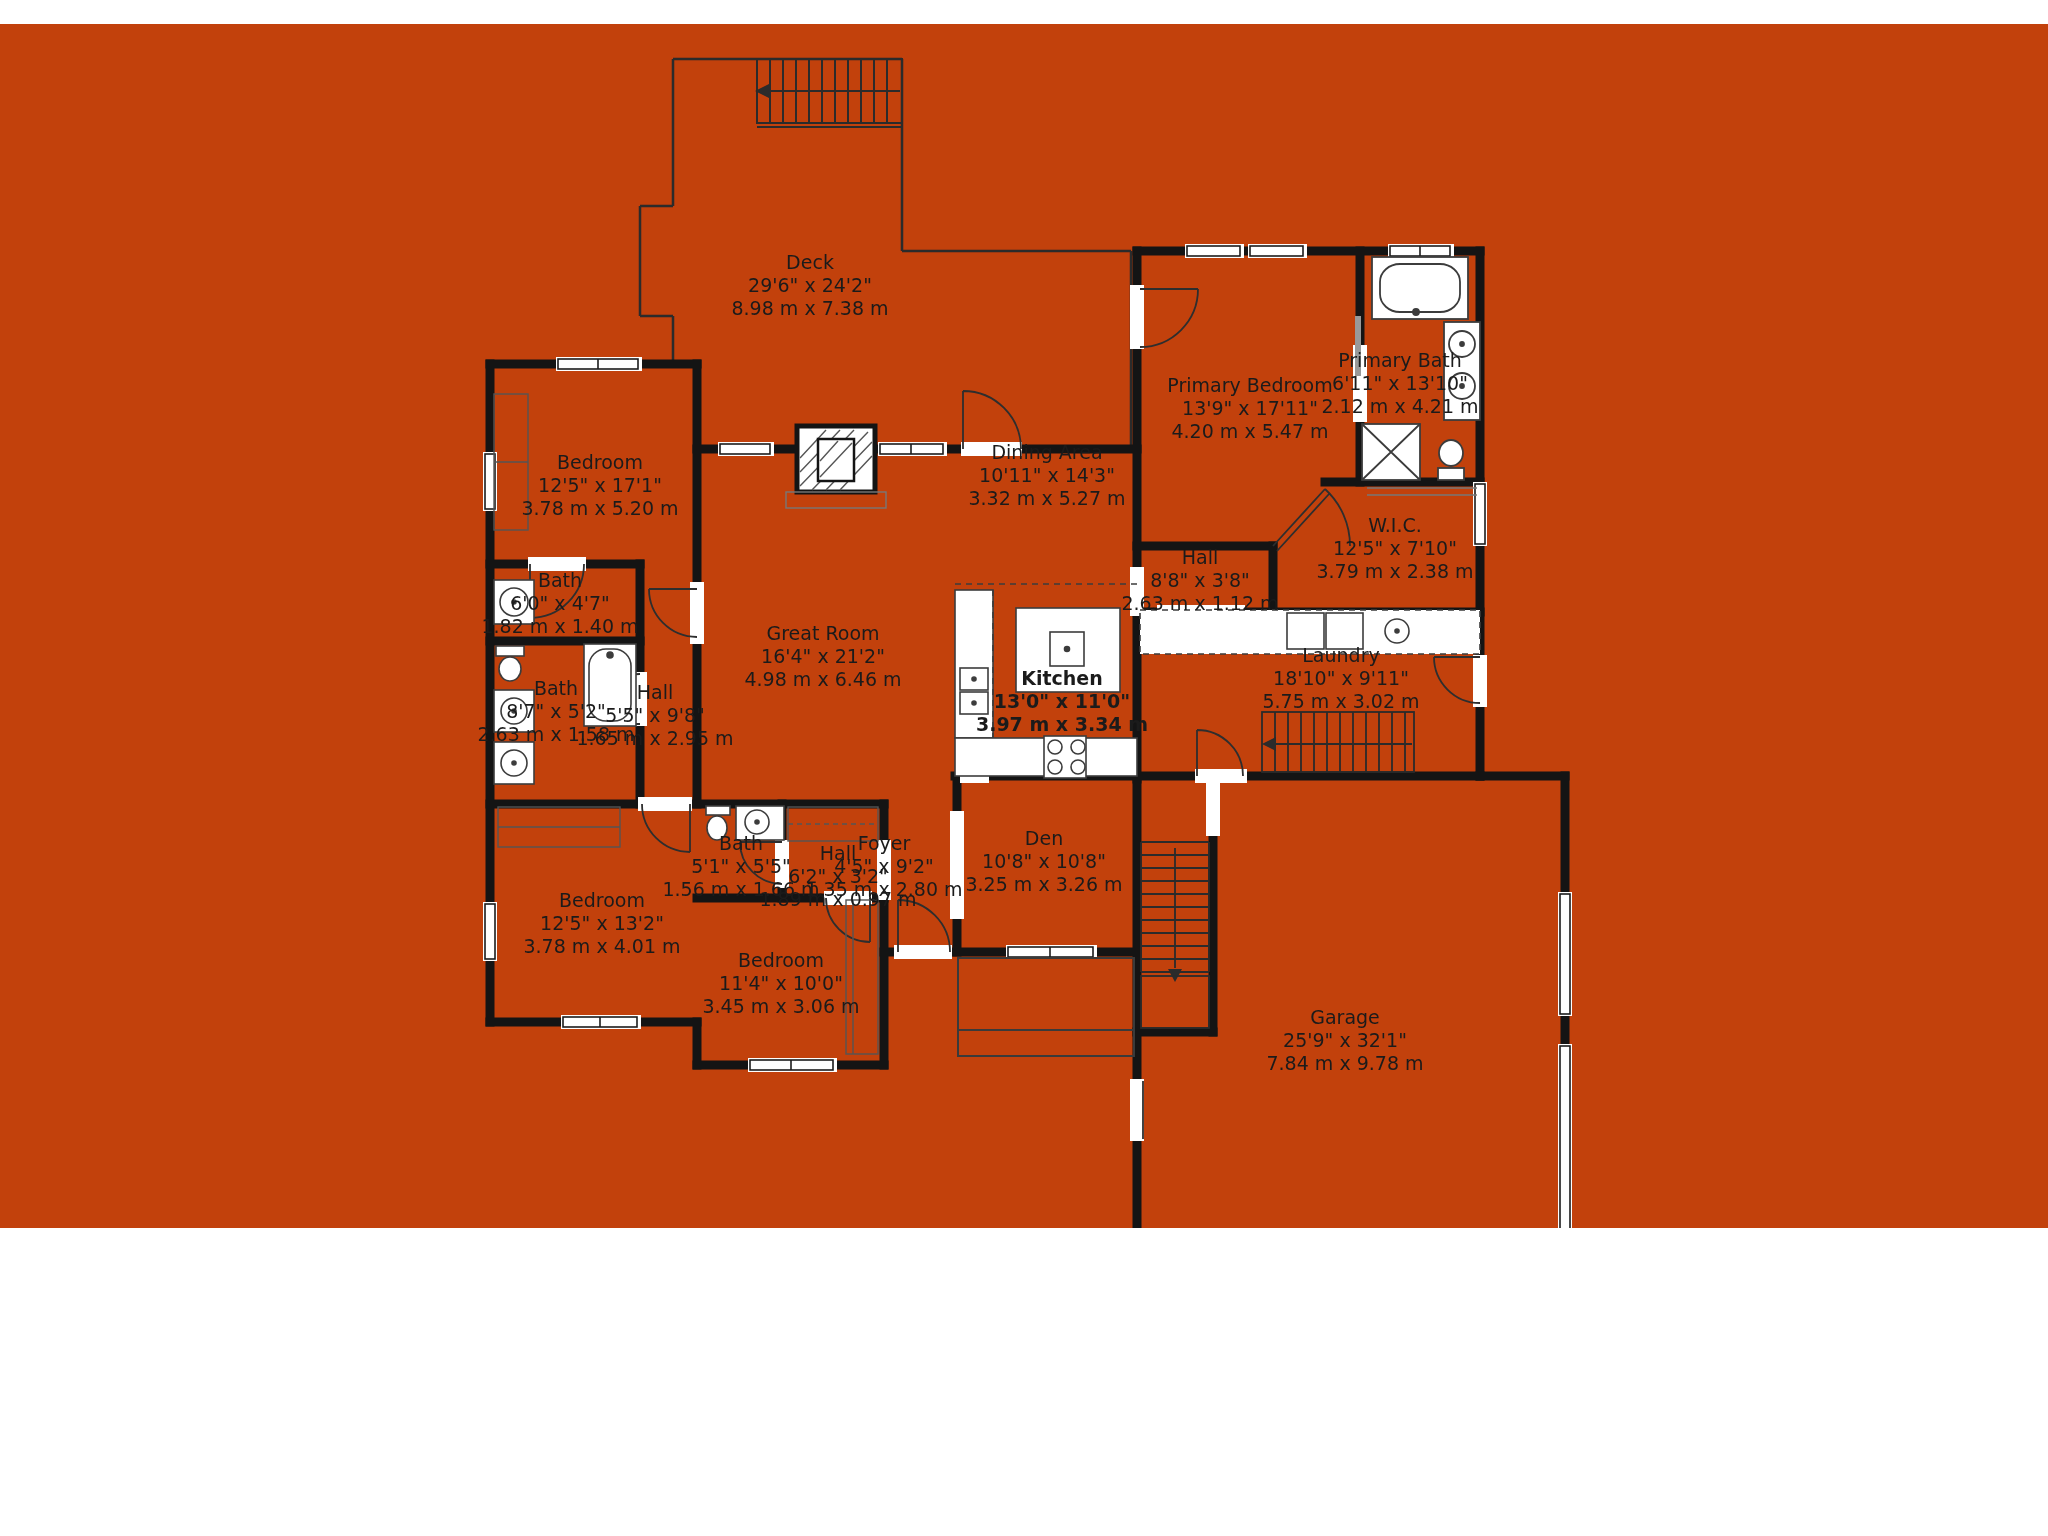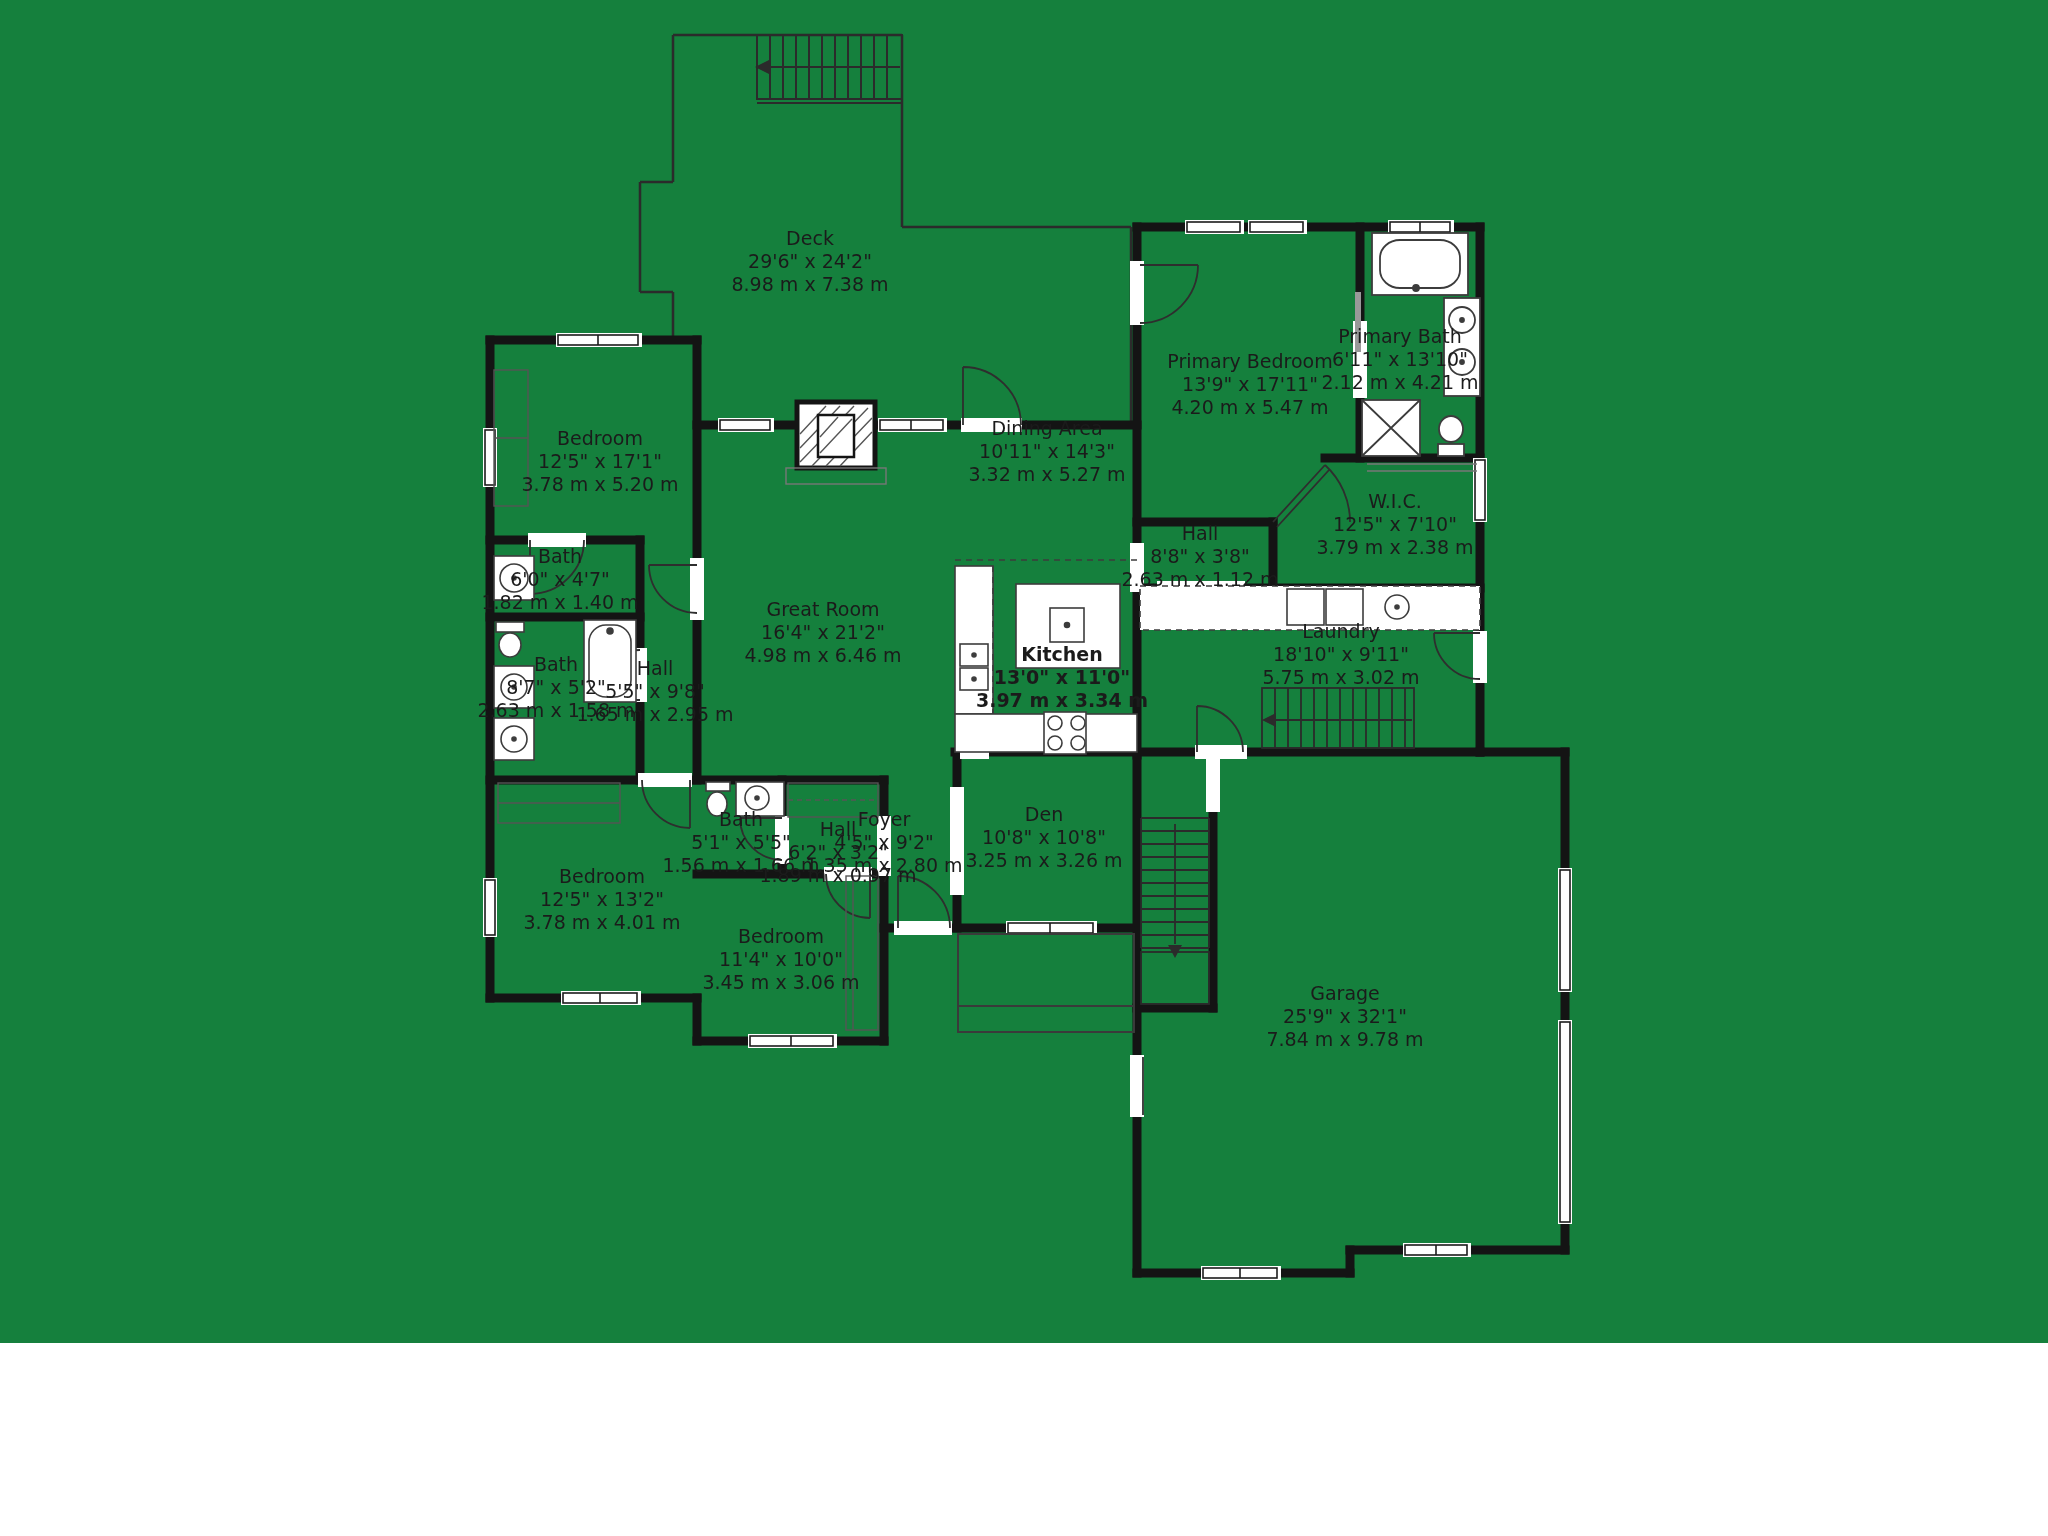--- a/index.html
+++ b/index.html
@@ -1,18 +1,19 @@
 <!DOCTYPE html>
 <html><head>
 <meta charset="utf-8">
 <style>
   html,body{margin:0;padding:0;background:#ffffff;}
   .stage{
-    position:relative;width:2048px;height:1343px;background:#15803d;overflow:hidden;
+    position:relative;width:2048px;height:1204px;background:#c2410c;overflow:hidden;
     font-family:"DejaVu Sans",sans-serif;
+    margin-top:24px;
   }
   .plan-svg{position:absolute;left:0;top:0;}
   .room-label{
     position:absolute;transform:translate(-50%,-50%);
     text-align:center;color:#1b1b1b;font-size:19px;line-height:1.22;
     white-space:nowrap;pointer-events:none;
   }
   .watermark{
     position:absolute;left:50%;top:1474px;transform:translate(-50%,-50%);
     font-family:"Liberation Sans",sans-serif;font-size:58px;letter-spacing:1px;

